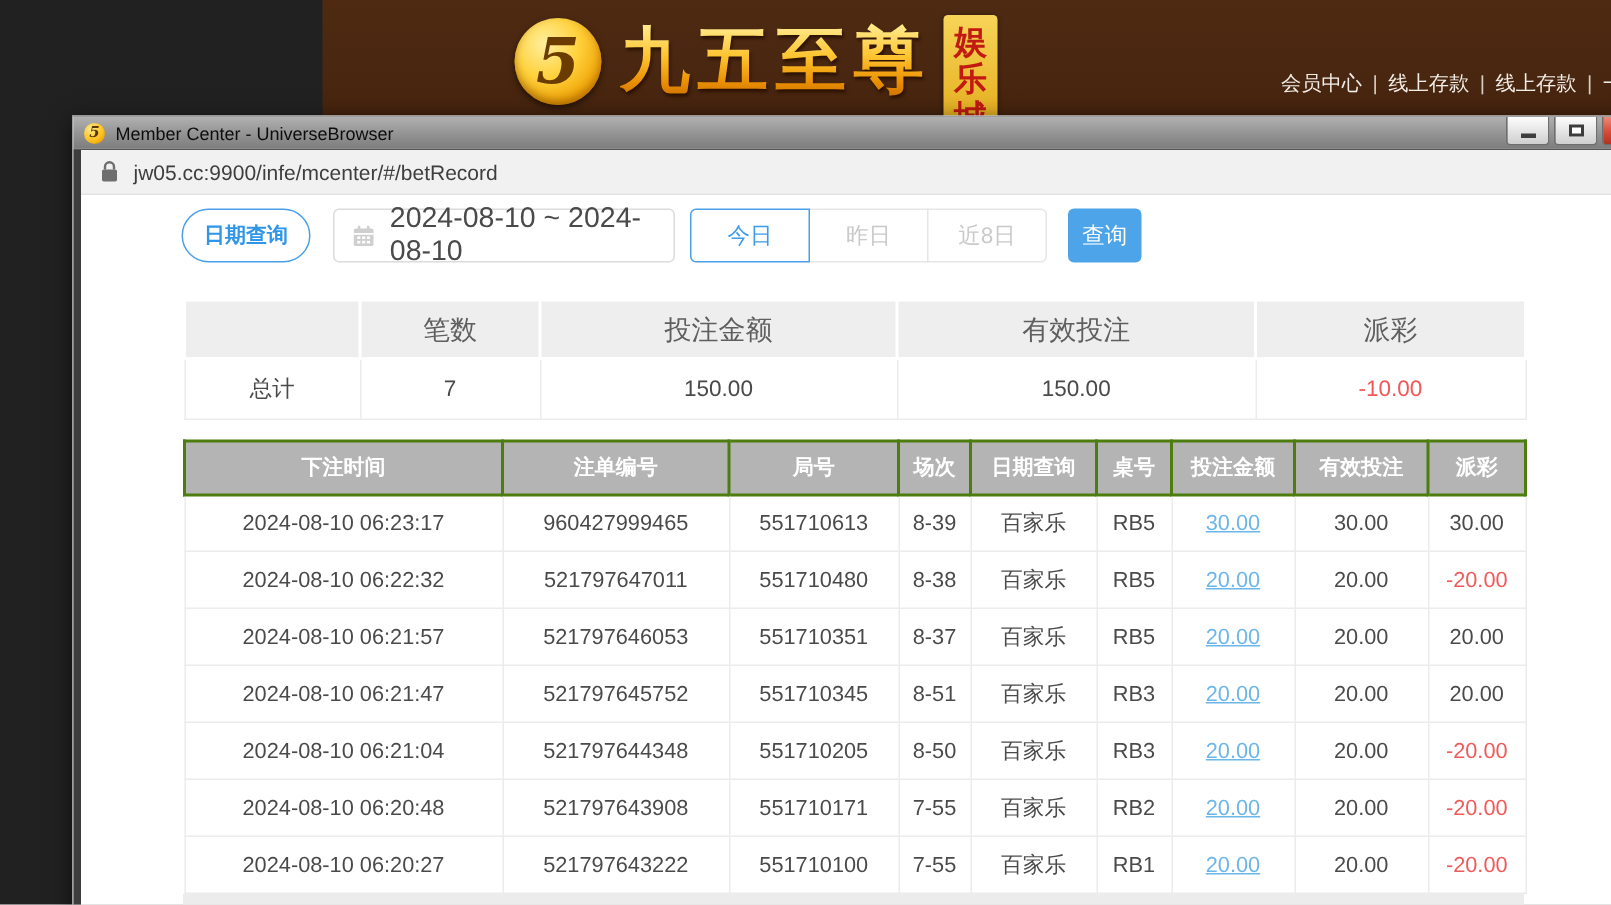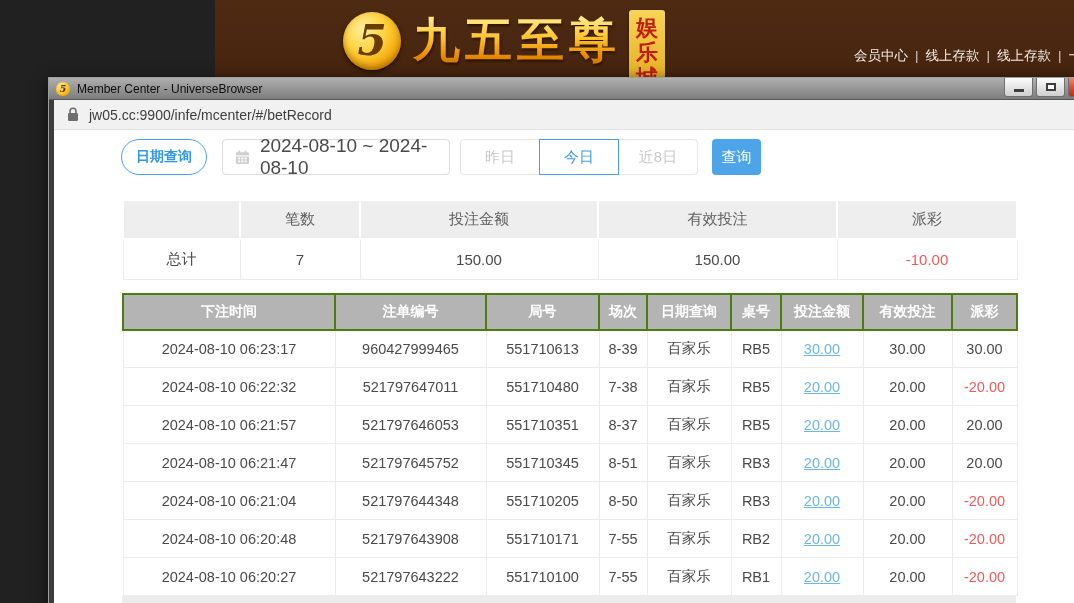--- a/index.html
+++ b/index.html
@@ -124,21 +124,21 @@
     background:#4da4e8; border:none; border-radius:4px;
     color:#fff; font-size:15px; cursor:pointer;
     display:flex; align-items:center; justify-content:center;
   }
 
   
   table { border-collapse:collapse; table-layout:fixed; width:894px; margin-left:1px; }
   .summary-table { margin-top:24px; }
   .summary-table th {
     background:#eeeeee; border:2px solid #fff; height:39px;
-    font-weight:normal; font-size:15px; color:#5f5f5f; 
+    font-weight:normal; font-size:18px; color:#5f5f5f; 
   }
   .summary-table td {
     border:1px solid #ececec; height:40px;
     font-size:15px; color:#4a4a4a; text-align:center;
   }
   .records-table { margin-top:13px; }
   .records-table th {
     background:#b4b4b4; border:2px solid #4d7c0f; height:36px;
     font-size:14px; font-weight:bold; color:#fff; text-align:center;
   }
@@ -205,22 +205,22 @@
             <rect x="3.6" y="8.6" width="2.4" height="2" fill="#fff"></rect>
               <rect x="7.3" y="8.6" width="2.4" height="2" fill="#fff"></rect>
               <rect x="11" y="8.6" width="2.4" height="2" fill="#fff"></rect>
             <rect x="3.6" y="12" width="2.4" height="2" fill="#fff"></rect>
               <rect x="7.3" y="12" width="2.4" height="2" fill="#fff"></rect>
               <rect x="11" y="12" width="2.4" height="2" fill="#fff"></rect>
           </svg>
           <span class="val">2024-08-10 ~ 2024-08-10</span>
         </div>
         <div class="quick-group">
+          <div class="quick-btn selected">今日</div>
           <div class="quick-btn">昨日</div>
-          <div class="quick-btn selected">今日</div>
           <div class="quick-btn">近8日</div>
         </div>
         <button class="search-btn">查询</button>
       </div>
 
       <table class="summary-table">
         <colgroup>
             <col style="width:117px">
             <col style="width:120px">
             <col style="width:238px">
@@ -281,21 +281,21 @@
             <td>百家乐</td>
             <td>RB5</td>
             <td><span class="amount-link">30.00</span></td>
             <td>30.00</td>
             <td>30.00</td>
           </tr>
           <tr>
             <td>2024-08-10 06:22:32</td>
             <td>521797647011</td>
             <td>551710480</td>
-            <td>7-38</td>
+            <td>8-38</td>
             <td>百家乐</td>
             <td>RB5</td>
             <td><span class="amount-link">20.00</span></td>
             <td>20.00</td>
             <td class="neg">-20.00</td>
           </tr>
           <tr>
             <td>2024-08-10 06:21:57</td>
             <td>521797646053</td>
             <td>551710351</td>

